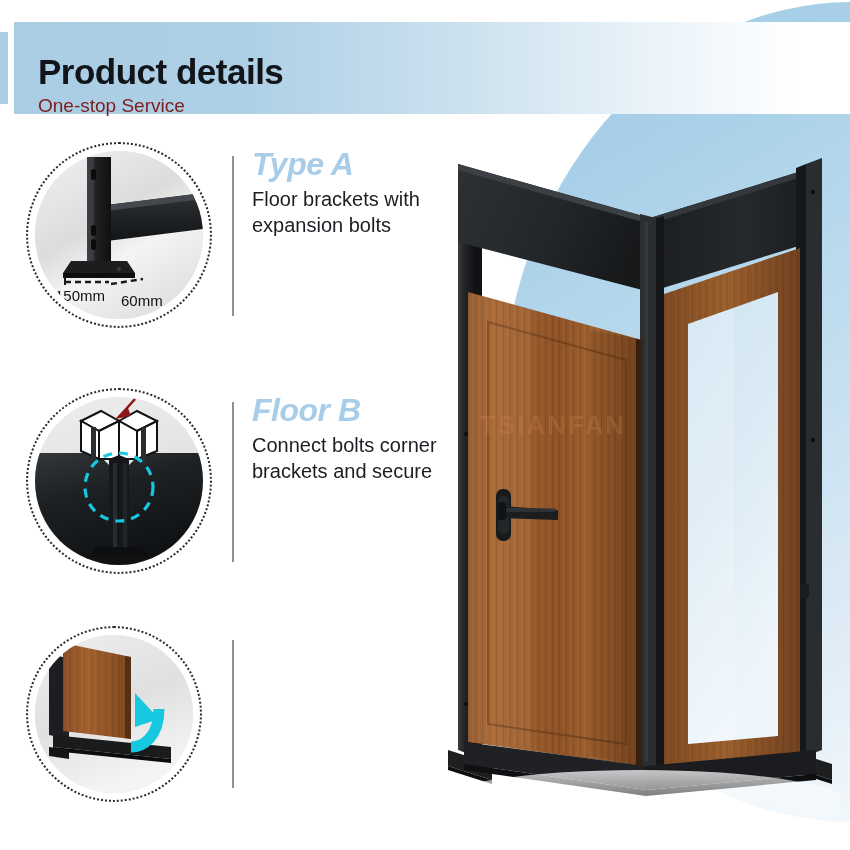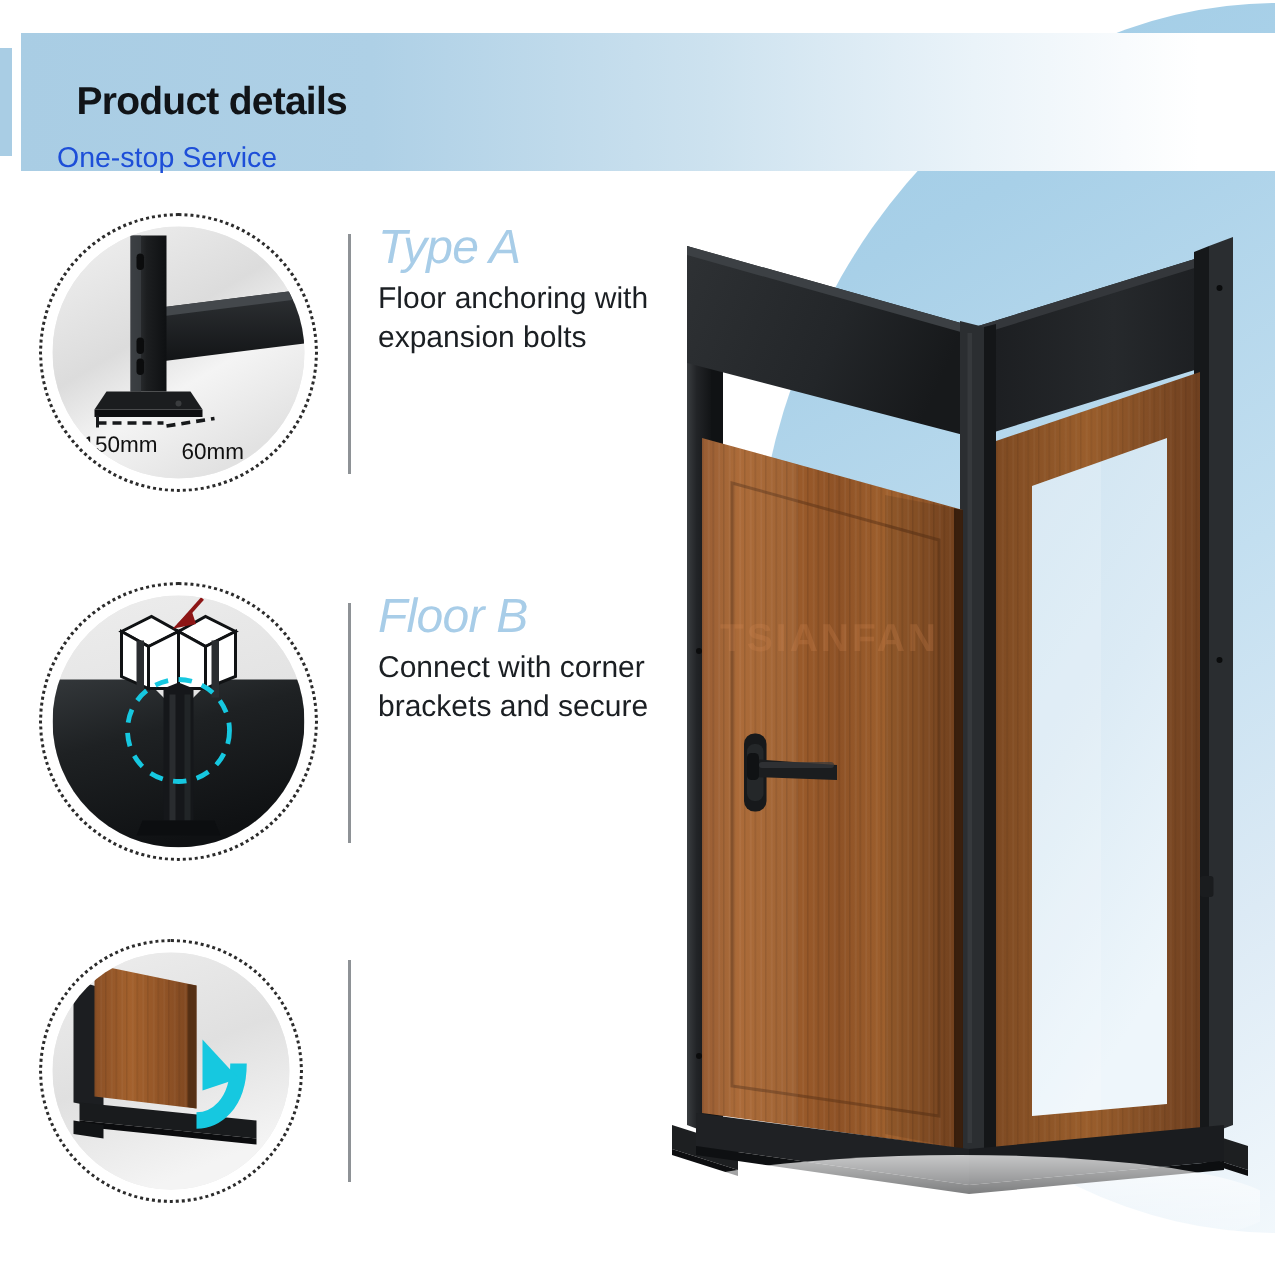--- a/index.html
+++ b/index.html
@@ -17,27 +17,27 @@
   }
   #header-accent-bar {
     position:absolute; left:0; top:10px; width:8px; height:72px;
     background:#a9cde4;
   }
   #header-panel {
     position:absolute; left:14px; top:0; width:836px; height:92px;
     background:linear-gradient(to right,#a9cde4 0%, #aed0e6 28%, #cde2ef 55%, #eaf3f9 76%, #ffffff 94%);
   }
   #header-title {
-    position:absolute; left:51px; top:32px;
-    font-size:26px; font-weight:bold; color:#111418;
+    position:absolute; left:38px; top:32px;
+    font-size:35px; font-weight:bold; color:#111418;
     letter-spacing:-0.5px; line-height:1;
   }
   #header-subtitle {
     position:absolute; left:38px; top:74px;
-    font-size:19px; font-weight:normal; color:#1d4ed8; line-height:1;
+    font-size:19px; font-weight:normal; color:#7f1d1d; line-height:1;
   }
 
   
   #backdrop-circle {
     position:absolute; left:502px; top:2px; width:700px; height:820px;
     border-radius:50%;
     background:linear-gradient(150deg,#9ecbe6 0%, #a8d0e8 18%, #c3dff0 45%, #dceaf5 65%, #f2f8fc 84%, #ffffff 100%);
     z-index:0;
   }
   #backdrop-mask-left {
@@ -71,21 +71,21 @@
 
   .divider-line {
     position:absolute; left:232px; top:14px;
     width:2px; height:160px;
     background:#8e9296;
   }
   #feature-row-c .divider-line { height:148px; }
 
   .text-col { position:absolute; left:252px; top:6px; width:208px; }
   .type-label {
-    font-size:32px; font-weight:normal; font-style:italic;
+    font-size:32px; font-weight:bold; font-style:italic;
     color:#a8cde8; line-height:1.05; letter-spacing:-0.5px;
     margin-bottom:4px;
   }
   .type-desc {
     font-size:20px; color:#1b1f23; line-height:1.32;
   }
 
   
   svg { display:block; }
 </style>
@@ -274,21 +274,21 @@
         <line x1="30" y1="126" x2="30" y2="134" stroke="#17191b" stroke-width="2"></line>
 
         <text x="20" y="150" font-family="Liberation Sans, sans-serif" font-size="15" fill="#111">150mm</text>
         <text x="86" y="155" font-family="Liberation Sans, sans-serif" font-size="15" fill="#111">60mm</text>
       </svg>
     </div>
   </div>
   <div class="divider-line"></div>
   <div class="text-col">
     <div class="type-label">Type A</div>
-    <div class="type-desc">Floor anchoring with expansion bolts</div>
+    <div class="type-desc">Floor brackets with expansion bolts</div>
   </div>
 </div>
 
 <div class="feature-row" id="feature-row-b">
   <div class="circle-wrap">
     <div class="dotted-ring"></div>
     <div class="circle-photo">
       <svg width="168" height="168" viewBox="0 0 168 168">
         <defs>
           <linearGradient id="bgB" x1="0" y1="0" x2="0.3" y2="1">
@@ -329,21 +329,21 @@
           <polygon points="84,20 92,12 94,18"></polygon>
         </g>
 
         <polygon points="60,150 108,150 112,160 56,160" fill="#0c0e10"></polygon>
       </svg>
     </div>
   </div>
   <div class="divider-line"></div>
   <div class="text-col">
     <div class="type-label">Floor B</div>
-    <div class="type-desc">Connect with corner brackets and secure</div>
+    <div class="type-desc">Connect bolts corner brackets and secure</div>
   </div>
 </div>
 
 <div class="feature-row" id="feature-row-c">
   <div class="circle-wrap">
     <div class="dotted-ring"></div>
     <div class="circle-photo">
       <svg width="158" height="158" viewBox="0 0 158 158">
         <defs>
           <linearGradient id="bgC" x1="0" y1="0" x2="0.4" y2="1">

